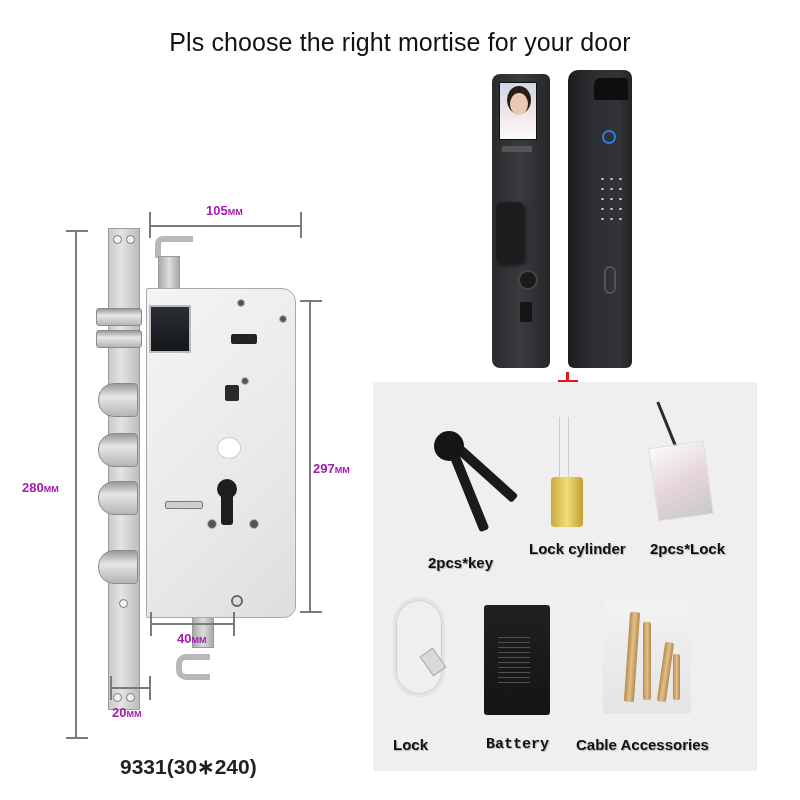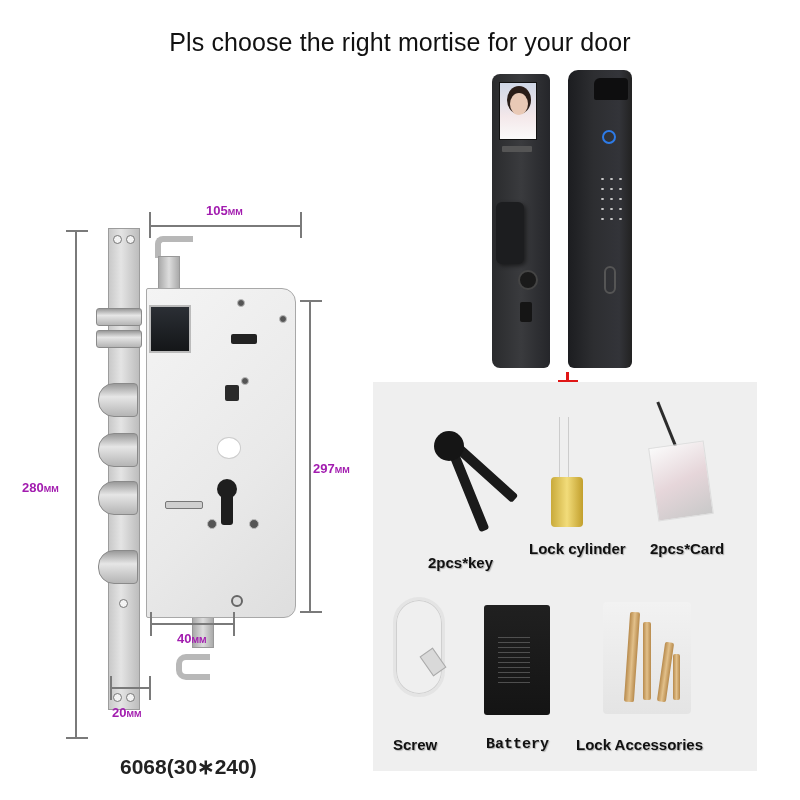--- a/index.html
+++ b/index.html
@@ -173,21 +173,21 @@
     <span>40</span><small>MM</small>
   </div>
 
   <div class="line" style="left:110px;top:687px;width:40px;height:2px;"></div>
   <div class="line" style="left:110px;top:676px;width:2px;height:24px;"></div>
   <div class="line" style="left:149px;top:676px;width:2px;height:24px;"></div>
   <div class="dim-label" style="left:112px;top:705px;">
     <span>20</span><small>MM</small>
   </div>
 
-  <div class="model-label">6068(30∗240)</div>
+  <div class="model-label">9331(30∗240)</div>
 </div>
 
 <div class="smartlock">
   <div class="panel-front">
     <div class="screen">
         <div class="face"></div>
       </div>
     <div class="screen-btns"></div>
     <div class="handle"></div>
     <div class="knob"></div>
@@ -210,31 +210,31 @@
       <div class="bow"></div>
   </div>
   <div class="acc-label" style="left:55px;top:172px;">2pcs*key</div>
 
   <div class="cylinder-keys"></div>
   <div class="cylinder"></div>
   <div class="acc-label" style="left:150px;top:158px;margin-left:6px;">Lock cylinder</div>
 
   <div class="card-lanyard"></div>
   <div class="card"></div>
-  <div class="acc-label" style="left:277px;top:158px;">2pcs*Card</div>
+  <div class="acc-label" style="left:277px;top:158px;">2pcs*Lock</div>
 
   <div class="cable"></div>
   <div class="usb"></div>
-  <div class="acc-label" style="left:20px;top:354px;">Screw</div>
+  <div class="acc-label" style="left:20px;top:354px;">Lock</div>
 
   <div class="battery">
       <div class="text"></div>
     </div>
   <div class="acc-label" style="left:113px;top:354px;font-family:Liberation Mono, monospace;">Battery</div>
 
   <div class="screwbag">
     <div class="bar" style="left:24px;top:10px;width:10px;height:90px;transform:rotate(4deg);"></div>
     <div class="bar" style="left:40px;top:20px;width:8px;height:78px;"></div>
     <div class="bar" style="left:58px;top:40px;width:9px;height:60px;transform:rotate(8deg);"></div>
     <div class="bar" style="left:70px;top:52px;width:7px;height:46px;"></div>
   </div>
-  <div class="acc-label" style="left:203px;top:354px;">Lock Accessories</div>
+  <div class="acc-label" style="left:203px;top:354px;">Cable Accessories</div>
 </div>
 
 </body></html>

